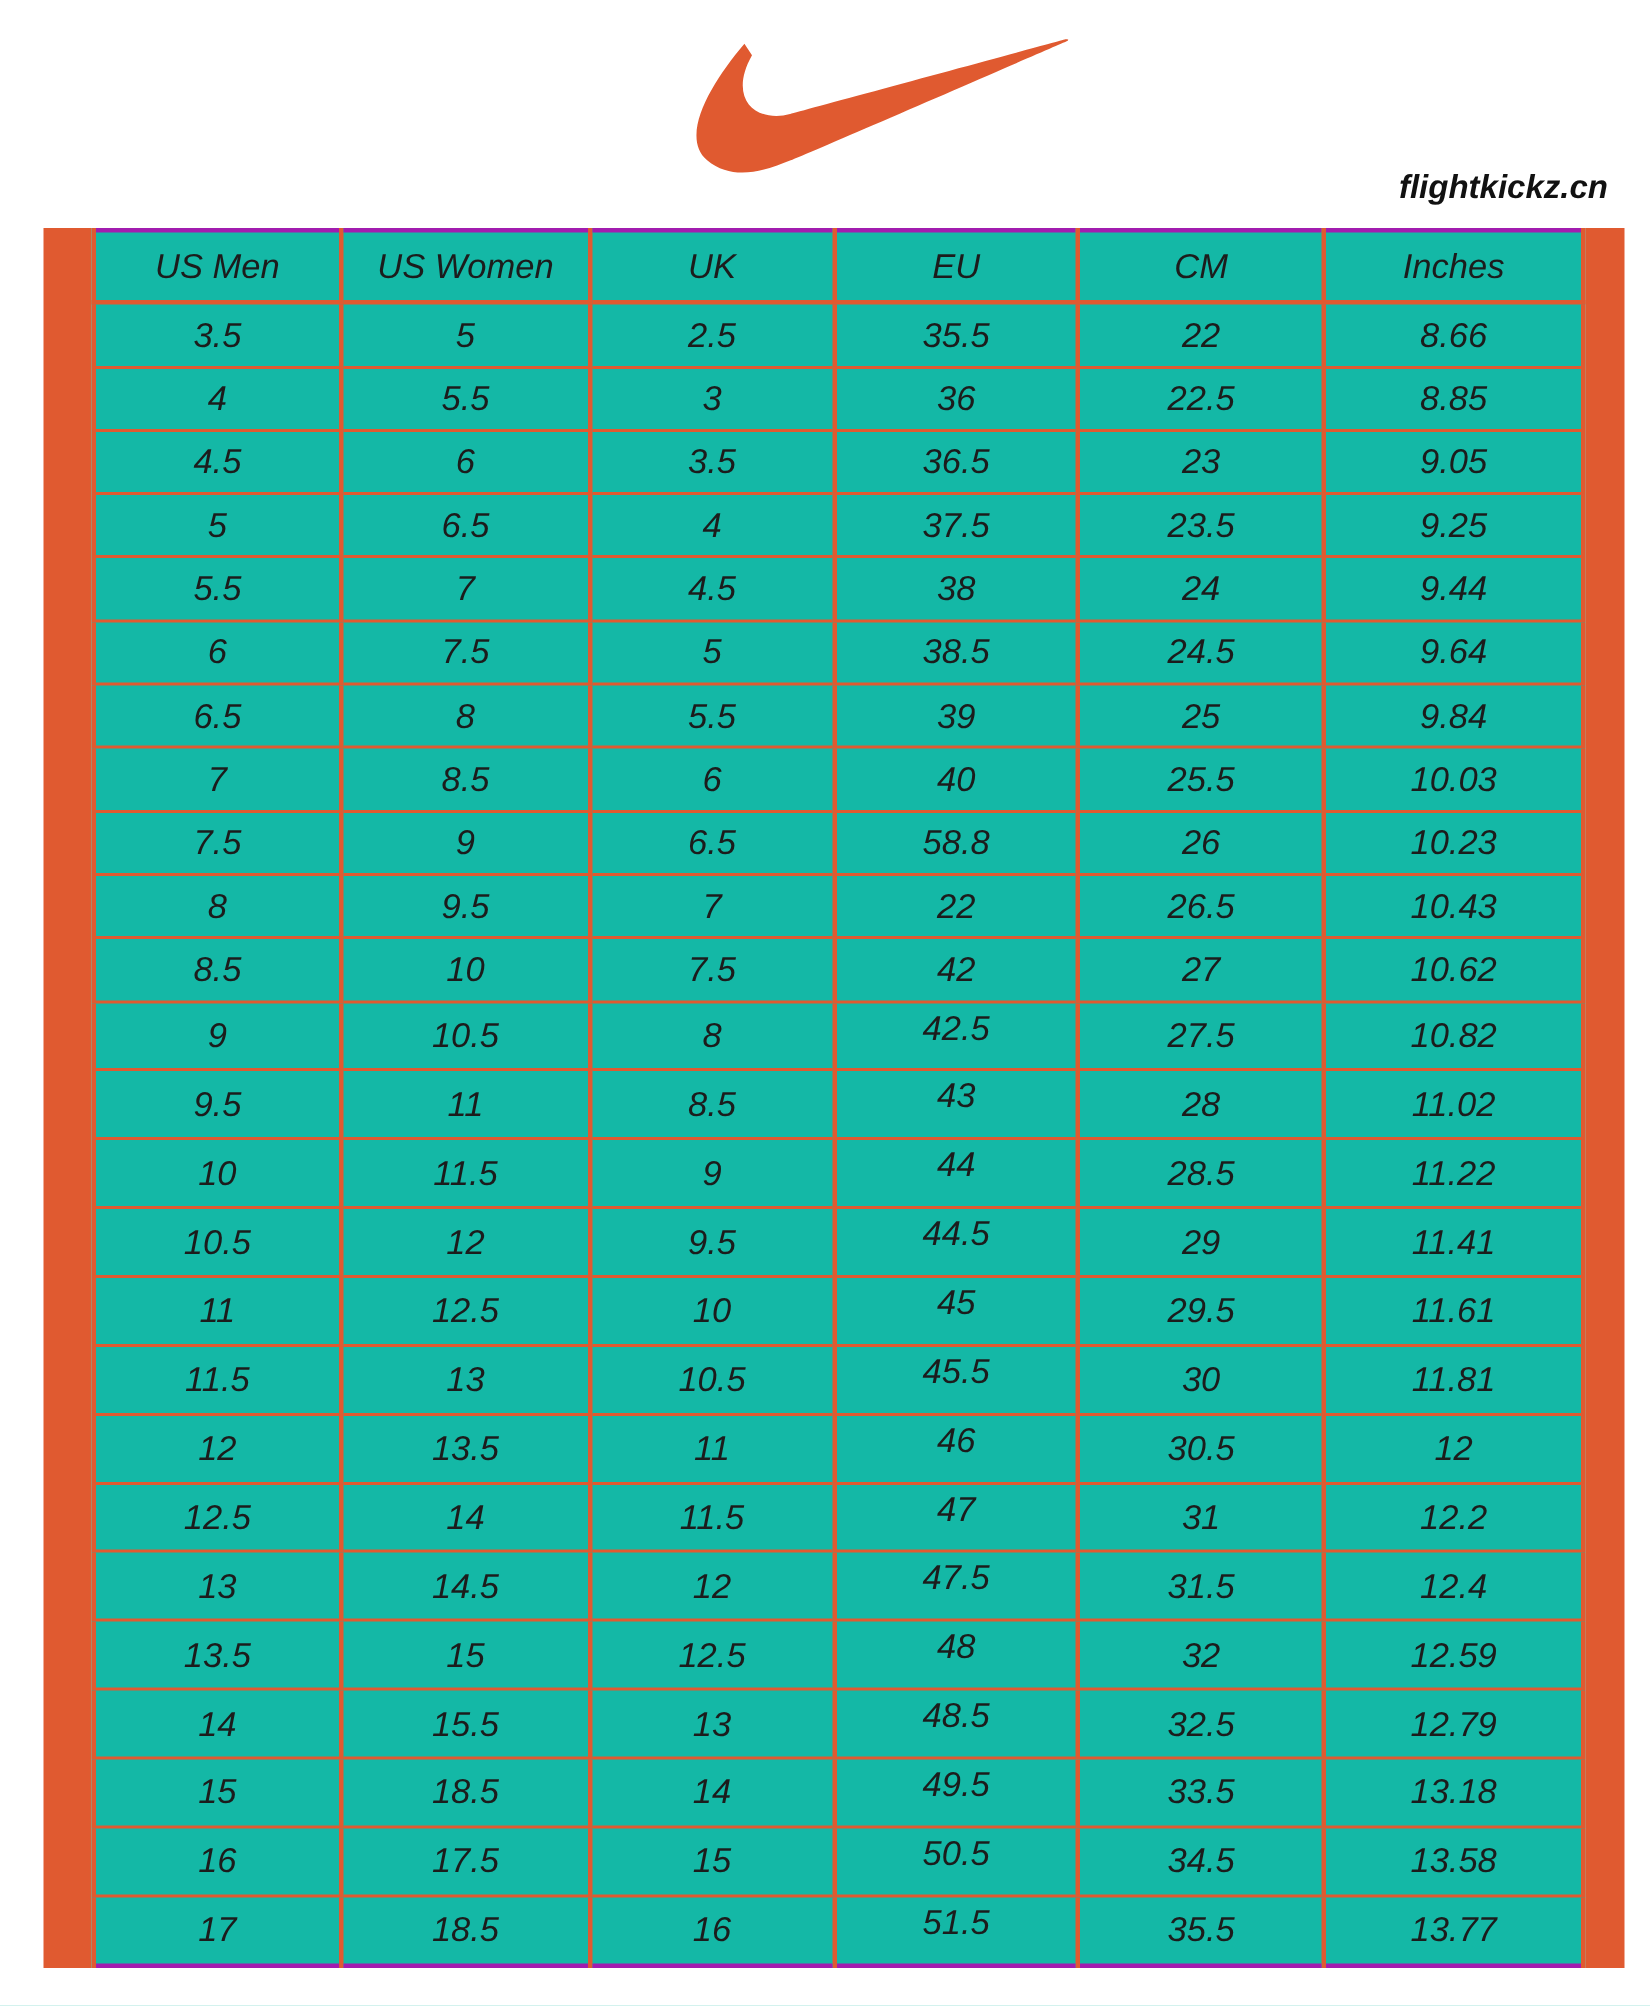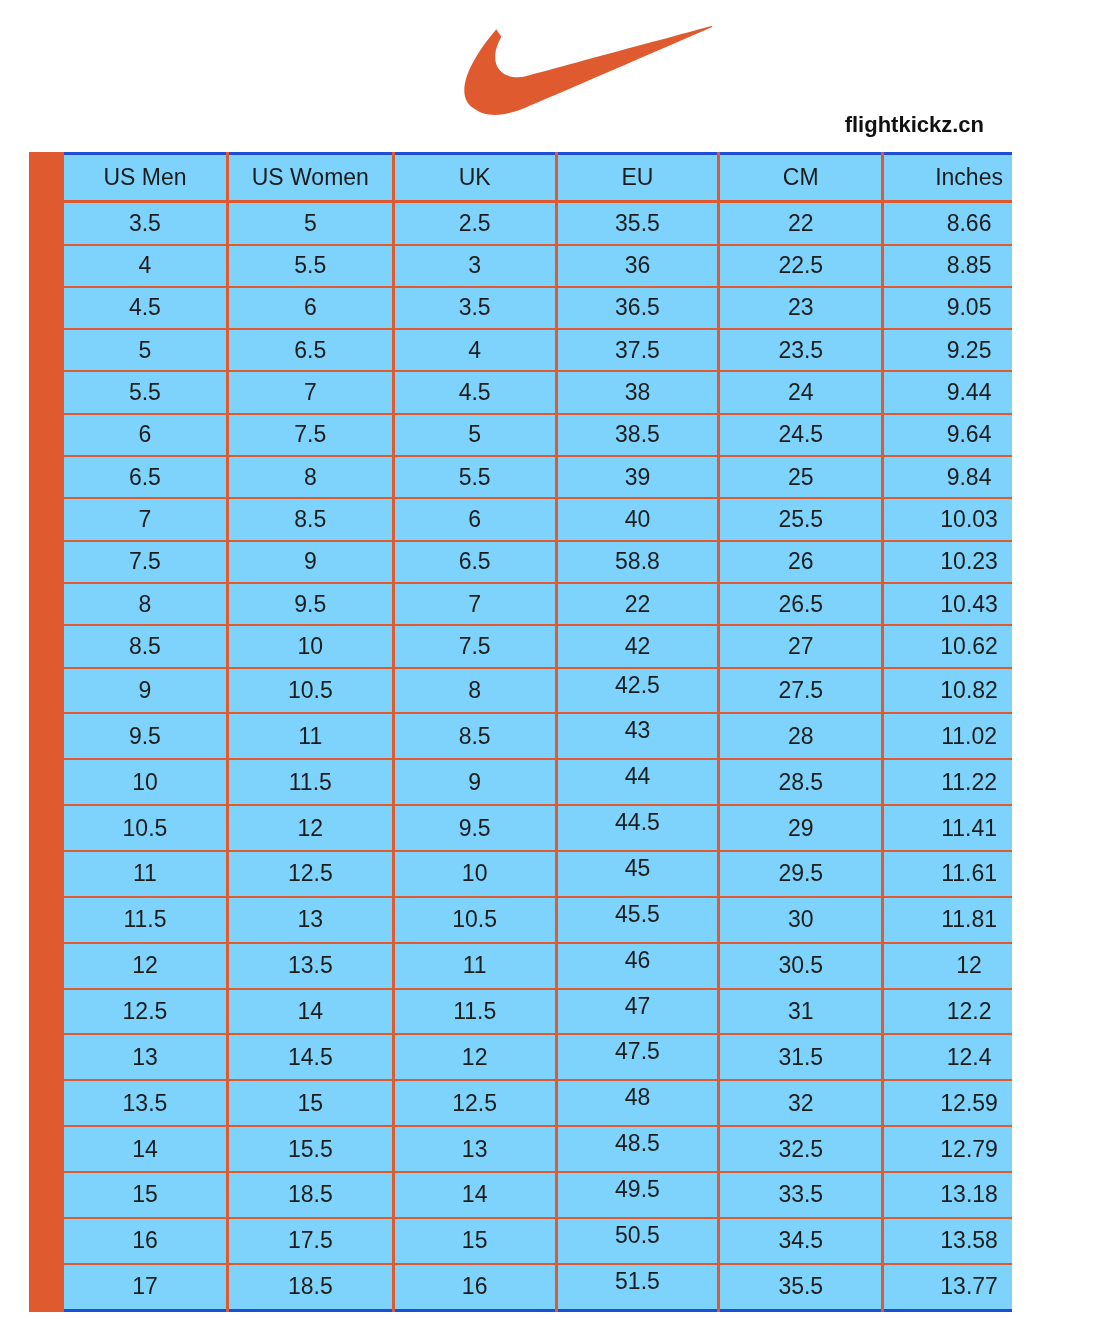--- a/index.html
+++ b/index.html
@@ -3,24 +3,25 @@
 <meta charset="utf-8">
 <style>
   * { margin: 0; padding: 0; box-sizing: border-box; }
   html, body {
     width: 1100px;
     background: #ffffff;
     font-family: "Liberation Sans", sans-serif;
   }
   .page {
     position: relative;
-    width: 1012px;
+    width: 1100px;
     height: 1337px;
     background: #ffffff;
     overflow: hidden;
+    font-style: italic;
   }
   
   .header-area {
     position: relative;
     height: 152px;
   }
   .swoosh-wrap {
     position: absolute;
     left: 443px;
     top: 22px;
@@ -49,22 +50,22 @@
     background: #E05A30;
     flex: 0 0 auto;
   }
   .side-strip.left  { width: 32px; }
   .side-strip.right { width: 26px; }
   table.size-table {
     flex: 1 1 auto;
     border-collapse: collapse;
     table-layout: fixed;
     height: 100%;
-    background: #7dd3fc;
-    border: 3px solid #1d4ed8;
+    background: #14b8a6;
+    border: 3px solid #a21caf;
   }
   col.c1 { width: 165px; }
   col.c2 { width: 166px; }
   col.c3 { width: 163px; }
   col.c4 { width: 163px; }
   col.c5 { width: 164px; }
   col.c6 { width: 173px; }
   .size-table th, .size-table td {
     border: solid #E05A30;
     border-width: 2px 3px;

